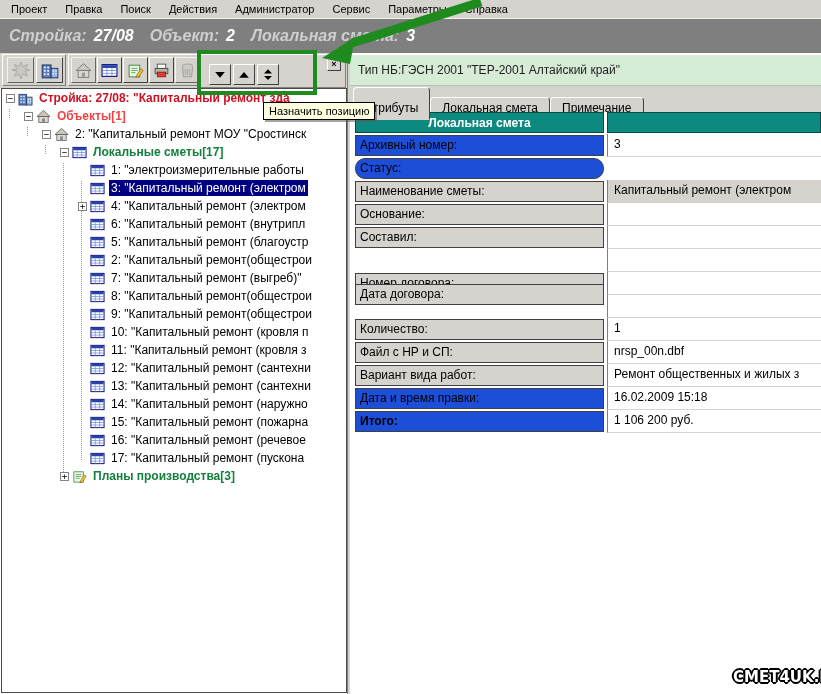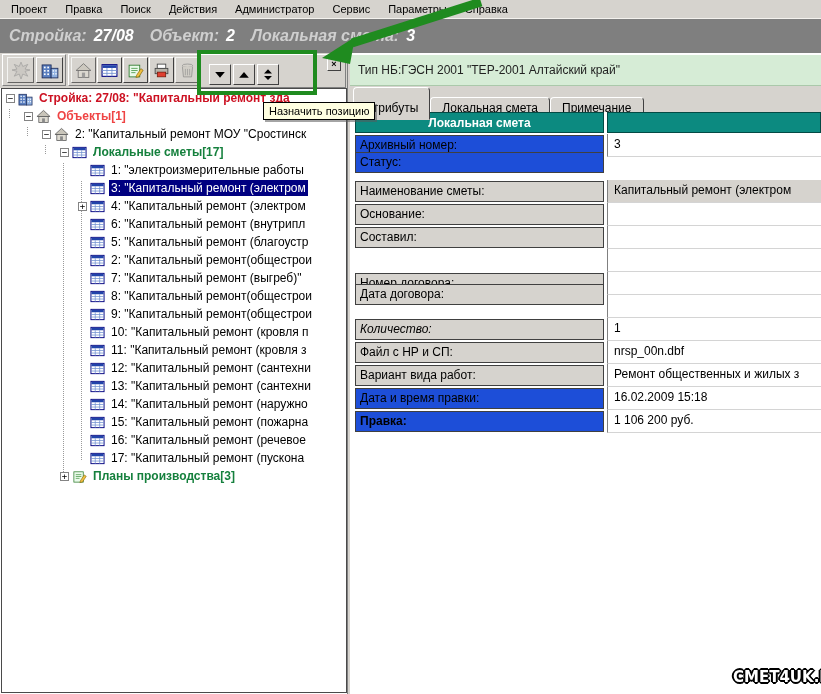--- a/index.html
+++ b/index.html
@@ -573,41 +573,41 @@
 <div id="splitter"></div>
 
 <div id="right">
   <div id="nb-header">Тип НБ:ГЭСН 2001 "ТЕР-2001 Алтайский край"</div>
   <div id="tabstrip"><span class="tab active">Атрибуты</span><span class="tab">Локальная смета</span><span class="tab">Примечание</span></div>
   <div id="attr-table">
       <div class="hd-cell" style="left: 5px; width: 249px;">Локальная смета</div>
       <div class="hd-cell" style="left: 257px; width: 214px;"></div>
       <div class="attr-label tone-blue" style="top: 23px;">Архивный номер:</div>
       <div class="attr-value" style="top: 22px;">3</div>
-      <div class="attr-label tone-blue" style="top: 40px;">Статус:</div>
+      <div class="attr-label tone-blue" style="top: 46px; border-radius: 10px;">Статус:</div>
       <div class="attr-label tone-tan" style="top: 69px;">Наименование сметы:</div>
       <div class="attr-value tone-tan" style="top: 68px;">Капитальный ремонт (электром</div>
       <div class="attr-label tone-tan" style="top: 92px;">Основание:</div>
       <div class="attr-value" style="top: 91px;"></div>
       <div class="attr-label tone-tan" style="top: 115px;">Составил:</div>
       <div class="attr-value" style="top: 114px;"></div>
       <div class="attr-value" style="top: 137px;"></div>
       <div class="attr-label tone-tan" style="top: 161px;">Номер договора:</div>
       <div class="attr-value" style="top: 160px;"></div>
       <div class="attr-label tone-tan" style="top: 172px;">Дата договора:</div>
       <div class="attr-value" style="top: 183px;"></div>
-      <div class="attr-label tone-tan" style="top: 207px; font-style: italic;">Количество:</div>
+      <div class="attr-label tone-tan" style="top: 207px;">Количество:</div>
       <div class="attr-value" style="top: 206px;">1</div>
       <div class="attr-label tone-tan" style="top: 230px;">Файл с НР и СП:</div>
       <div class="attr-value" style="top: 229px;">nrsp_00n.dbf</div>
       <div class="attr-label tone-tan" style="top: 253px;">Вариант вида работ:</div>
       <div class="attr-value" style="top: 252px;">Ремонт общественных и жилых з</div>
       <div class="attr-label tone-blue" style="top: 276px;">Дата и время правки:</div>
       <div class="attr-value" style="top: 275px;">16.02.2009 15:18</div>
-      <div class="attr-label tone-blue bold" style="top: 299px;">Правка:</div>
+      <div class="attr-label tone-blue bold" style="top: 299px;">Итого:</div>
       <div class="attr-value" style="top: 298px;">1 106 200 руб.</div>
     </div>
 </div>
 
 <div id="tooltip">Назначить позицию</div>
 
 <div id="green-rect"></div>
 
 <svg id="arrow-svg">
   <line x1="481" y1="2" x2="352" y2="43" stroke="#1f8b1f" stroke-width="9"></line>

